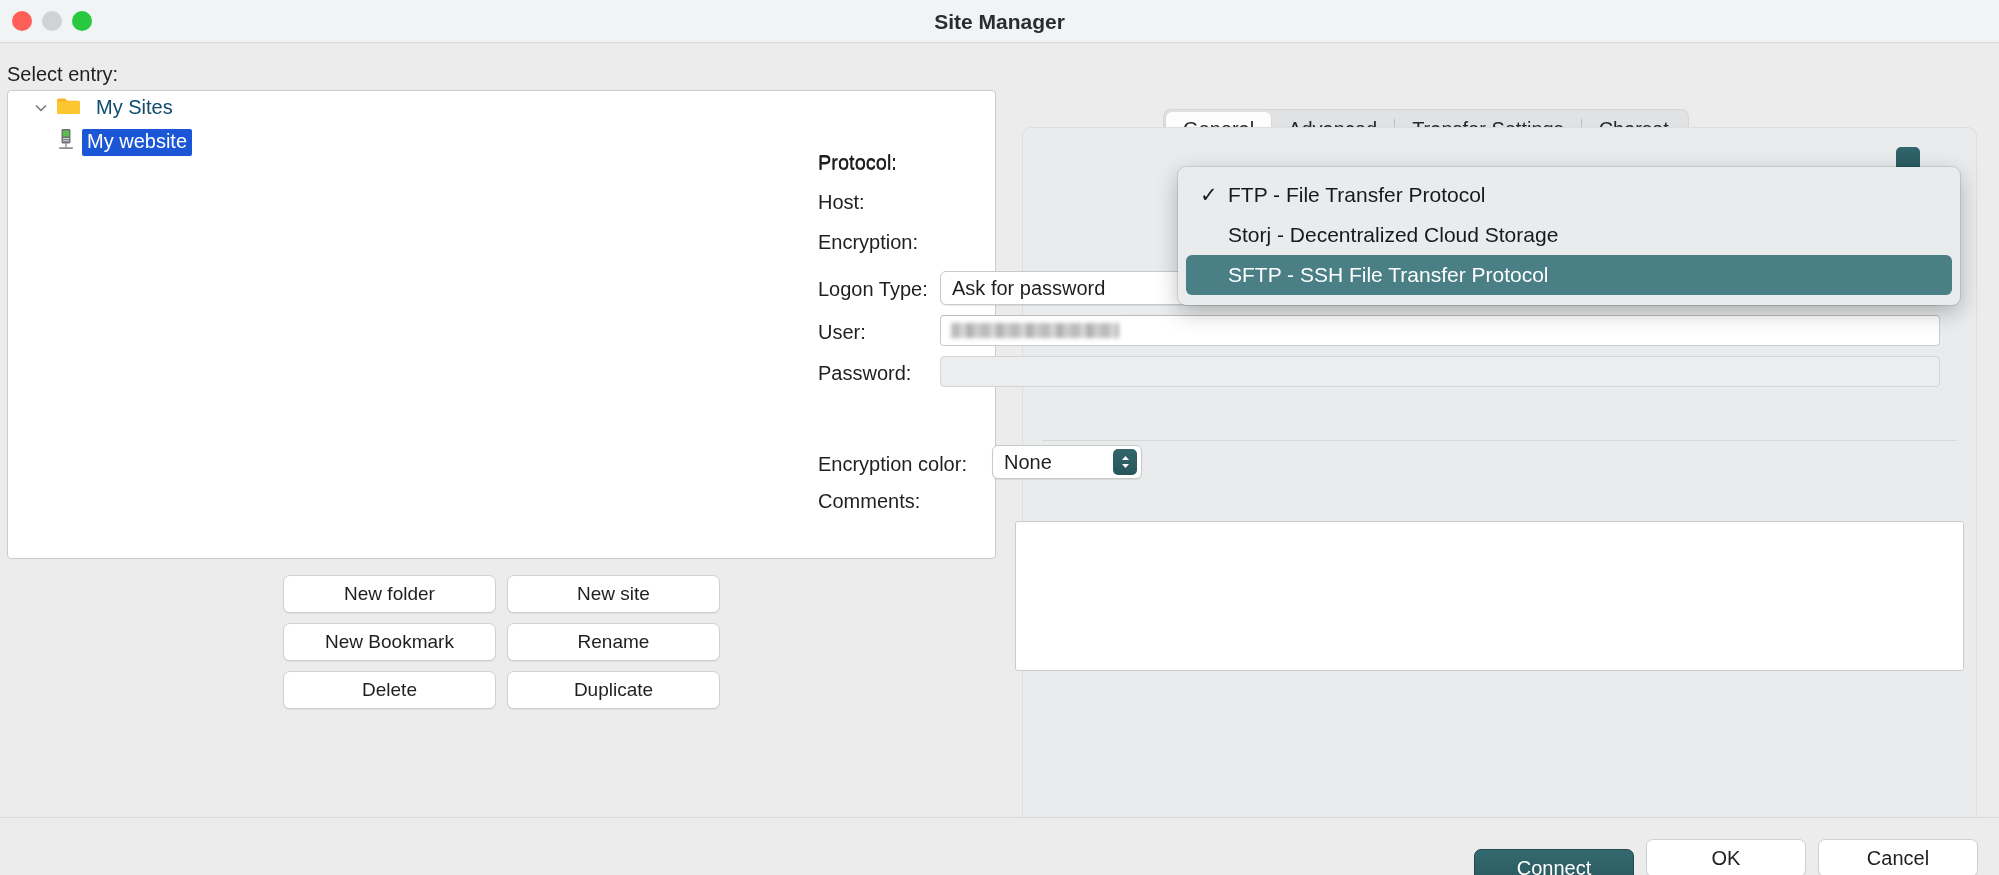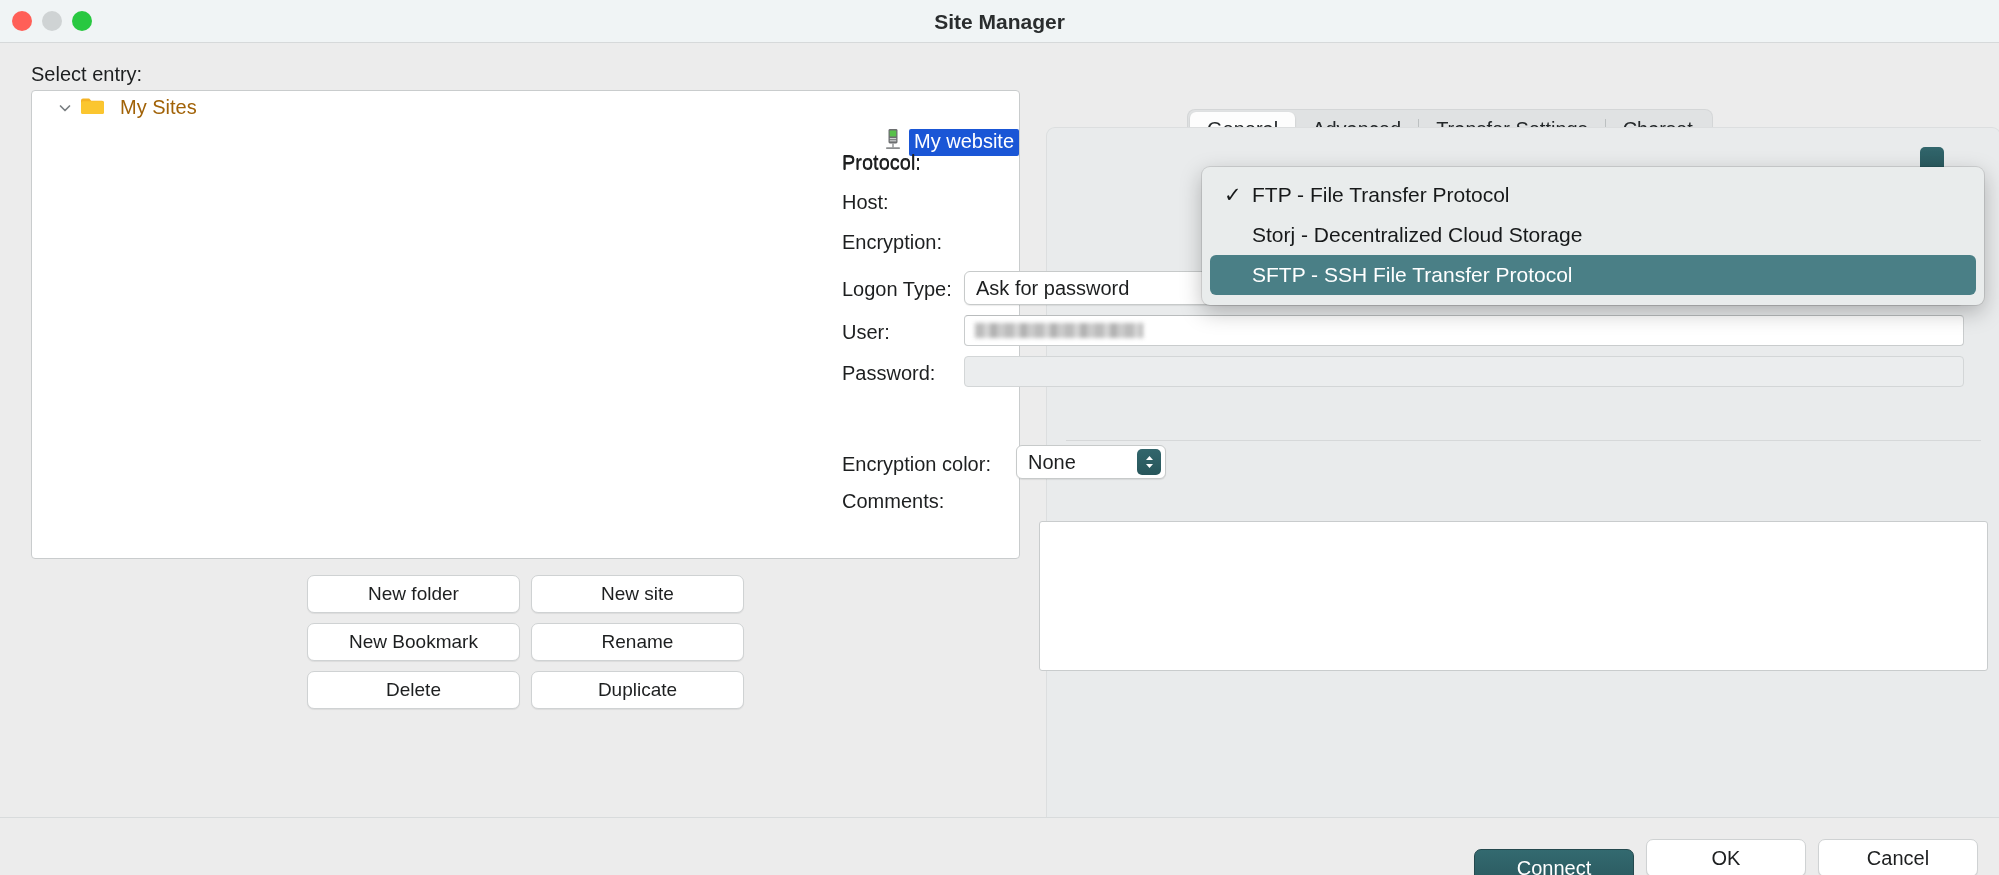--- a/index.html
+++ b/index.html
@@ -32,51 +32,50 @@
     width: 1999px; height: 43px;
     line-height: 43px; text-align: center;
     font-size: 21px; font-weight: bold; color: #2a2d2e;
   }
 
   
   .body-area {
     position: absolute; left: 0; top: 43px;
     width: 1805px; height: 774px;
     background: #ececec;
-    margin-left: 24px;
   }
 
   
   .select-entry-label {
     position: absolute; left: 7px; top: 20px;
     font-size: 20px; color: #1d1f20;
   }
   .tree-panel {
     position: absolute; left: 7px; top: 47px;
     width: 989px; height: 469px;
     background: #ffffff;
     border: 1px solid #c9cccd;
     border-radius: 4px;
     overflow: hidden;
   }
   .tree-row {
     display: flex; align-items: center;
     height: 34px; padding-left: 22px;
   }
-  .tree-row.child { padding-left: 80px; justify-content: flex-end; }
+  .tree-row.child { padding-left: 48px; }
   .disclosure {
     width: 22px; height: 22px;
     display: flex; align-items: center; justify-content: center;
     color: #7a7f82;
   }
   .disclosure svg { display: block; }
   .folder-icon { margin-left: 4px; margin-right: 10px; display: block; }
   .server-icon { margin-right: 6px; display: block; }
   .tree-label {
-    font-size: 20px; color: #a16207;
+    font-size: 20px; color: #0c4a6e;
     padding: 1px 5px 3px 5px; white-space: nowrap;
   }
   .tree-label.selected {
     background: #1a56d6; color: #ffffff;
     border-radius: 2px;
   }
 
   
   .left-buttons {
     position: absolute; left: 283px; top: 532px;

